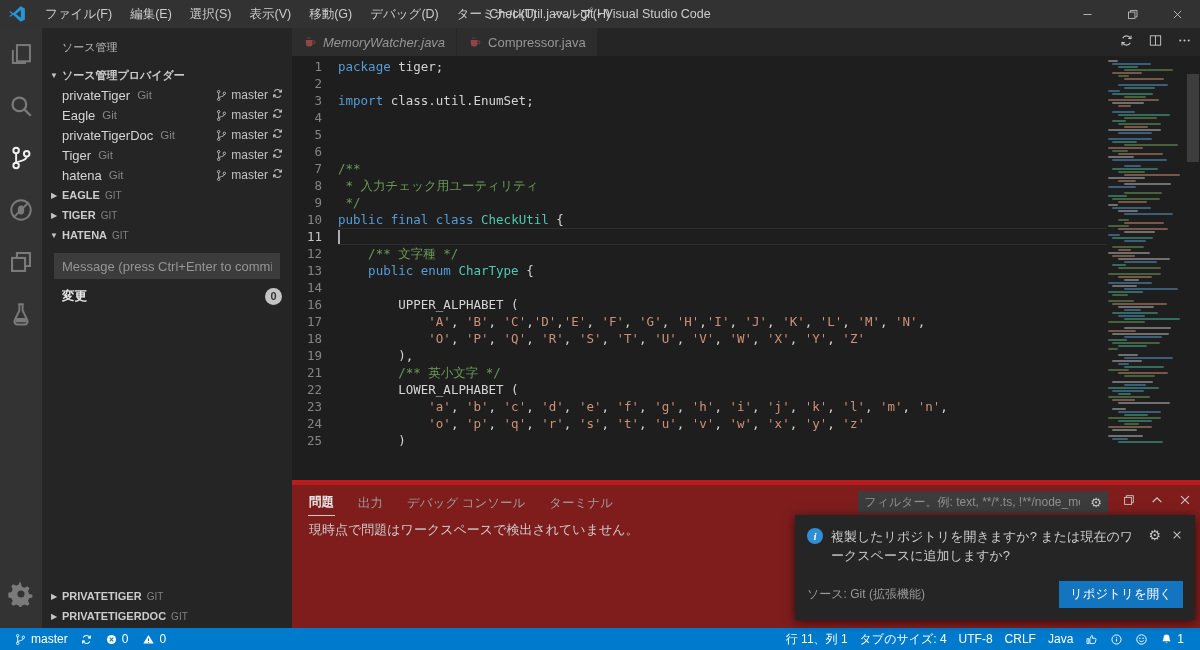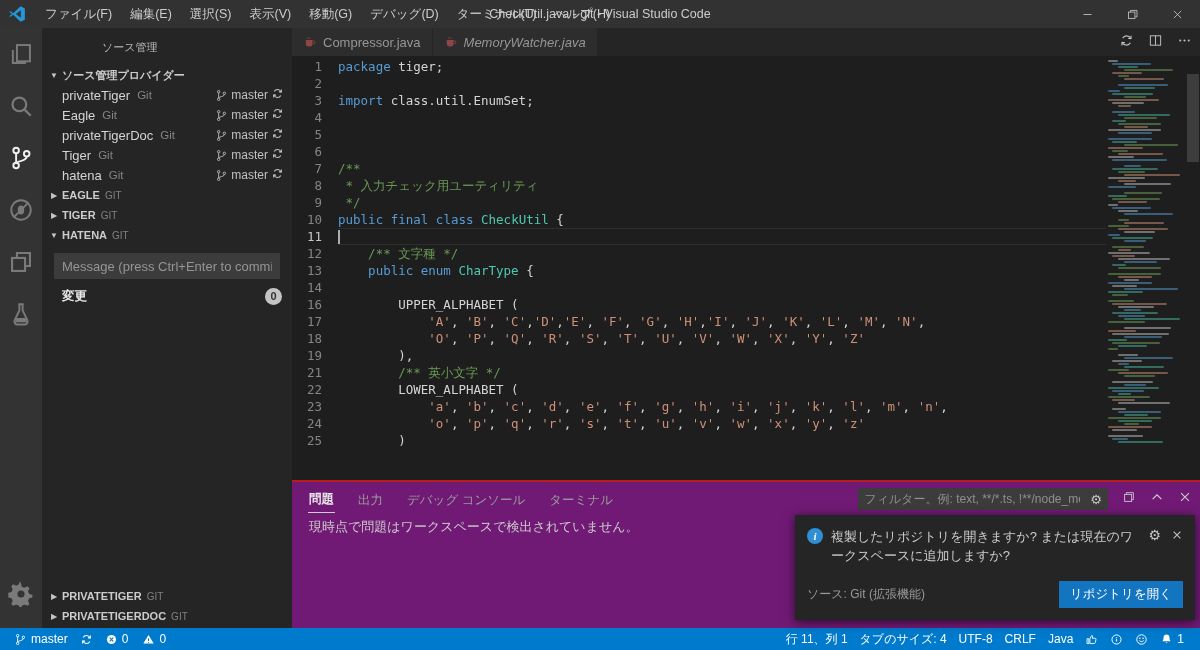--- a/index.html
+++ b/index.html
@@ -21,21 +21,21 @@
   .main { flex:1; display:flex; min-height:0; }
   .activitybar { width:42px; background:#333333; display:flex; flex-direction:column; align-items:center; flex:none; }
   .act-icon { width:42px; height:52px; display:flex; align-items:center; justify-content:center; color:#7a7a7a; }
   .act-icon svg { width:26px; height:26px; }
   .act-icon.active { color:#efefef; }
   .act-spacer { flex:1; }
   .act-bottom { margin-bottom:8px; }
 
   
   .sidebar { width:250px; background:#252526; color:#cccccc; position:relative; flex:none; overflow:hidden; }
-  .sidebar-title { font-size:11px; color:#bbbbbb; padding:12px 0 10px 20px;margin-left:40px; }
+  .sidebar-title { font-size:11px; color:#bbbbbb; padding:12px 0 10px 20px; }
   .sect-header { display:flex; align-items:center; height:20px; padding-left:4px; font-size:11px; font-weight:bold; color:#cccccc; }
   .twisty { width:16px; text-align:center; font-size:8px; color:#c5c5c5; flex:none; }
   .sect-type { color:#808080; font-weight:normal; font-size:10px; margin-left:5px; }
   .provider-row { display:flex; align-items:center; height:20px; padding-left:20px; padding-right:8px; font-size:13px; }
   .prov-name { color:#d4d4d4; }
   .prov-type { color:#848484; font-size:11.5px; margin-left:7px; }
   .prov-spacer { flex:1; }
   .prov-right { display:flex; align-items:center; color:#c0c0c0; font-size:12px; gap:3px; }
   .prov-right svg { width:13px; height:13px; }
   .commit-input { display:block; width:226px; margin:8px 12px 6px 12px; height:26px; background:#3c3c3c; border:none; outline:none; color:#cccccc; font-size:13px; padding:0 8px; font-family:inherit; }
@@ -67,21 +67,21 @@
   .cursor { display:inline-block; width:2px; height:14px; background:#aeafad; vertical-align:middle; margin-top:-2px; }
   .tk-k { color:#569cd6; } .tk-c { color:#4ec9b0; } .tk-m { color:#6a9955; }
   .tk-s { color:#ce9178; } .tk-p { color:#d4d4d4; }
 
   .minimap { position:absolute; top:4px; right:14px; width:80px; bottom:0; overflow:hidden; }
   .mm-line { height:2px; margin-bottom:1px; border-radius:1px; }
   .vscroll { position:absolute; top:0; right:0; width:14px; bottom:0; }
   .vscroll .slider { position:absolute; top:18px; left:1px; right:1px; height:88px; background:rgba(121,121,121,.35); }
 
   
-  .panel { flex:1; background:#701a75; border-top:2px solid #b91c1c; min-height:0; position:relative; color:#cccccc; }
+  .panel { flex:1; background:#7f1d1d; border-top:5px solid #b91c1c; min-height:0; position:relative; color:#cccccc; }
   .panel-header { height:34px; display:flex; align-items:center; padding:0 8px 0 16px; }
   .panel-tab { font-size:12.5px; color:#9d9d9d; margin-right:22px; padding:6px 1px 4px 1px; }
   .panel-tab.active { color:#e7e7e7; font-weight:bold; border-bottom:1px solid #cccccc; }
   .filter-group { margin-left:auto; display:flex; align-items:center; background:#3c3c3c; height:22px; padding-right:2px; }
   .filter-input { width:228px; height:22px; background:transparent; border:none; outline:none; color:#cccccc; font-size:12px; padding:0 6px; font-family:inherit; }
   .filter-input::placeholder { color:#8f8f8f; }
   .filter-group .gear { color:#c5c5c5; font-size:13px; padding:0 4px; }
   .panel-actions { display:flex; align-items:center; gap:14px; margin-left:14px; color:#cccccc; }
   .panel-actions svg { width:14px; height:14px; }
   .panel-body { padding:2px 0 0 17px; font-size:13px; color:#cccccc; }
@@ -328,35 +328,35 @@
             <span class="twisty">▶</span>
             <span>PRIVATETIGERDOC</span>
             <span class="sect-type">GIT</span>
           </div>
         </div>
     </aside>
 
     <div class="editor-col">
       <div class="tabbar">
         <div style="display:flex" id="tabs">
+            <div class="tab preview">
+              <svg class="java" viewBox="0 0 16 16">
+                <path d="M3.2 5.8h7.6v4.6a2.6 2.6 0 0 1-2.6 2.6H5.8a2.6 2.6 0 0 1-2.6-2.6z" fill="currentColor"></path>
+                <path d="M10.8 6.8h1.2a1.6 1.6 0 0 1 0 3.2h-1.2" fill="none" stroke="currentColor" stroke-width="1.1"></path>
+                <path d="M5.4 2.2c.7.8-.7 1.2 0 2.2M7.8 2.2c.7.8-.7 1.2 0 2.2" fill="none" stroke="currentColor" stroke-width=".9"></path>
+              </svg>
+              <span class="tab-label">MemoryWatcher.java</span>
+            </div>
             <div class="tab">
               <svg class="java" viewBox="0 0 16 16">
                 <path d="M3.2 5.8h7.6v4.6a2.6 2.6 0 0 1-2.6 2.6H5.8a2.6 2.6 0 0 1-2.6-2.6z" fill="currentColor"></path>
                 <path d="M10.8 6.8h1.2a1.6 1.6 0 0 1 0 3.2h-1.2" fill="none" stroke="currentColor" stroke-width="1.1"></path>
                 <path d="M5.4 2.2c.7.8-.7 1.2 0 2.2M7.8 2.2c.7.8-.7 1.2 0 2.2" fill="none" stroke="currentColor" stroke-width=".9"></path>
               </svg>
               <span class="tab-label">Compressor.java</span>
-            </div>
-            <div class="tab preview">
-              <svg class="java" viewBox="0 0 16 16">
-                <path d="M3.2 5.8h7.6v4.6a2.6 2.6 0 0 1-2.6 2.6H5.8a2.6 2.6 0 0 1-2.6-2.6z" fill="currentColor"></path>
-                <path d="M10.8 6.8h1.2a1.6 1.6 0 0 1 0 3.2h-1.2" fill="none" stroke="currentColor" stroke-width="1.1"></path>
-                <path d="M5.4 2.2c.7.8-.7 1.2 0 2.2M7.8 2.2c.7.8-.7 1.2 0 2.2" fill="none" stroke="currentColor" stroke-width=".9"></path>
-              </svg>
-              <span class="tab-label">MemoryWatcher.java</span>
             </div>
           </div>
         <div class="editor-actions">
           <span><svg viewBox="0 0 16 16">
                 <path d="M3.5 9.5a4.7 4.7 0 0 0 8.6 1M12.5 6.5a4.7 4.7 0 0 0-8.6-1" fill="none" stroke="currentColor" stroke-width="1.2"></path>
                 <path d="M12.8 2.8v3h-3M3.2 13.2v-3h3" fill="none" stroke="currentColor" stroke-width="1.2"></path>
               </svg></span>
           <span><svg viewBox="0 0 16 16">
                 <rect x="2.5" y="3" width="11" height="10" fill="none" stroke="currentColor"></rect>
                 <path d="M8 3v10" stroke="currentColor"></path>

